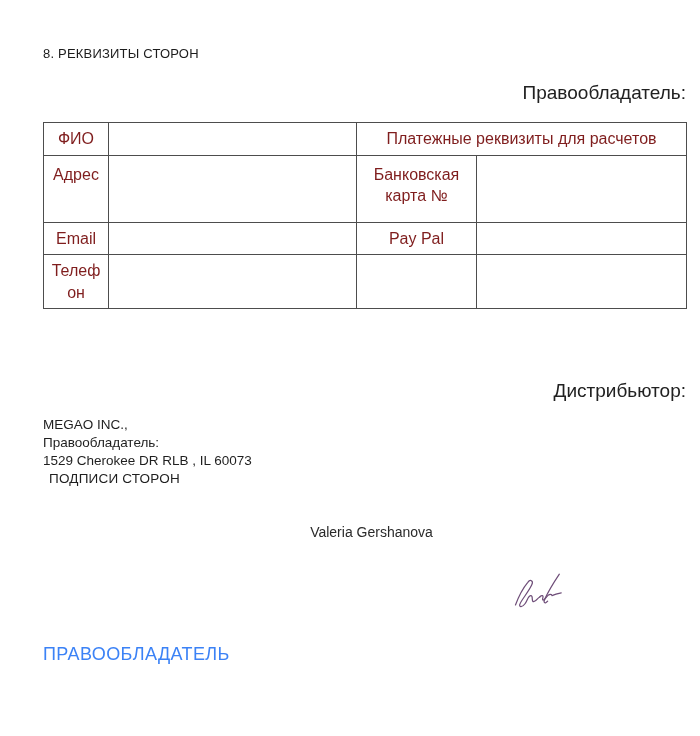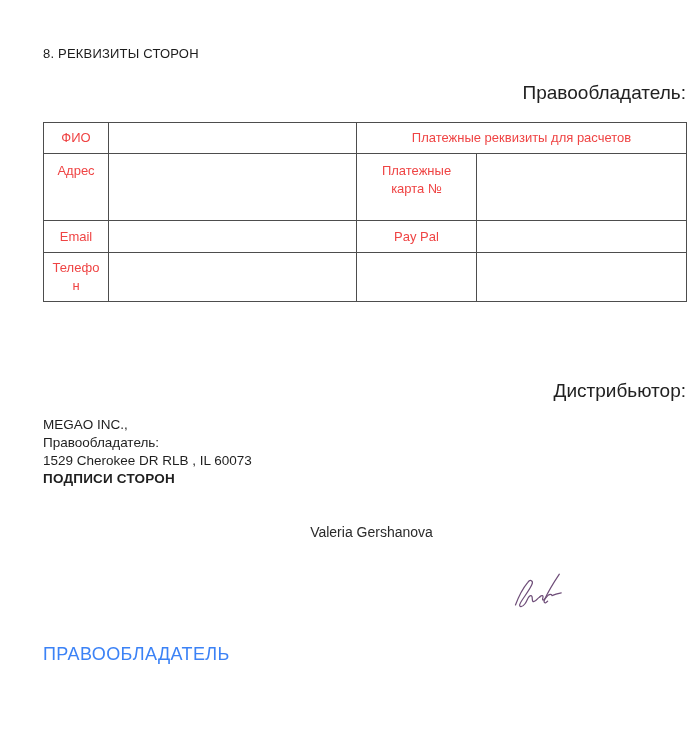--- a/index.html
+++ b/index.html
@@ -36,22 +36,22 @@
   .heading-rightsholder { top: 82px; }
   .heading-distributor  { top: 380px; }
 
   table.requisites {
     position: absolute;
     left: 43px;
     top: 122px;
     width: 643px;
     border-collapse: collapse;
     table-layout: fixed;
-    font-size: 13px;
-    color: #ef4444;
+    font-size: 16px;
+    color: #7f1d1d;
   }
   table.requisites td {
     border: 1px solid #4d4d4d;
     padding: 5px 7px;
     vertical-align: middle;
     line-height: 1.35;
   }
   td.label-cell {
     text-align: center;
   }
@@ -67,22 +67,23 @@
 
   .address-block {
     position: absolute;
     left: 43px;
     top: 416px;
     font-size: 13.5px;
     line-height: 18px;
     color: #1f1f1f;
   }
   .address-block .bold-line {
-    font-weight: bold;
+    font-weight: normal;
     letter-spacing: 0.2px;
+    margin-left: 6px;
   }
   .signatory-name {
     position: absolute;
     left: 50px;
     width: 643px;
     top: 524px;
     text-align: center;
     font-size: 14px;
     color: #2a2a2a;
   }
@@ -120,21 +121,21 @@
     </colgroup>
     <tbody>
         <tr class="row-header">
       <td class="label-cell">ФИО</td>
       <td></td>
       <td class="center-cell" colspan="2">Платежные реквизиты для расчетов</td>
     </tr>
     <tr class="row-address">
       <td class="label-cell">Адрес</td>
       <td></td>
-      <td class="center-cell">Платежные карта №</td>
+      <td class="center-cell">Банковская карта №</td>
       <td></td>
     </tr>
     <tr class="row-email">
       <td class="label-cell">Email</td>
       <td></td>
       <td class="center-cell">Pay Pal</td>
       <td></td>
     </tr>
     <tr class="row-phone">
       <td class="label-cell break-word">Телефон</td>

